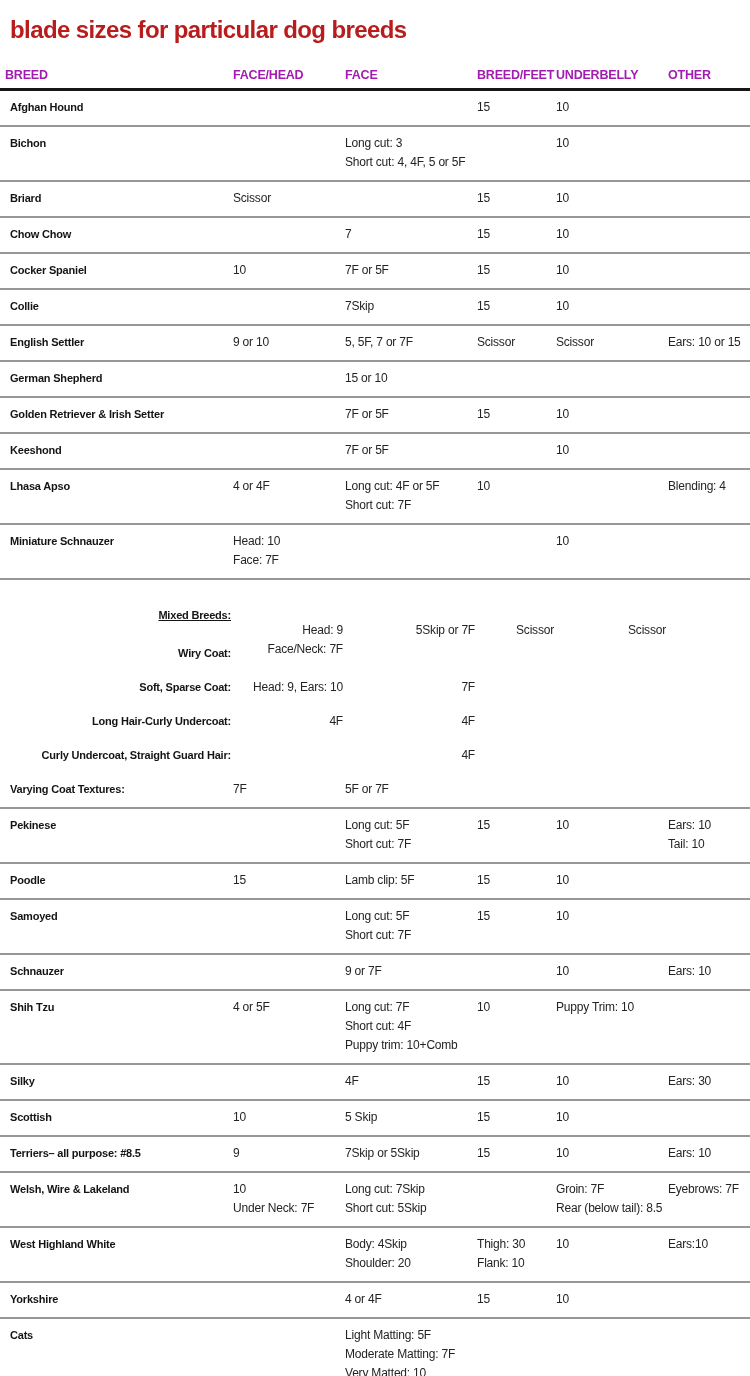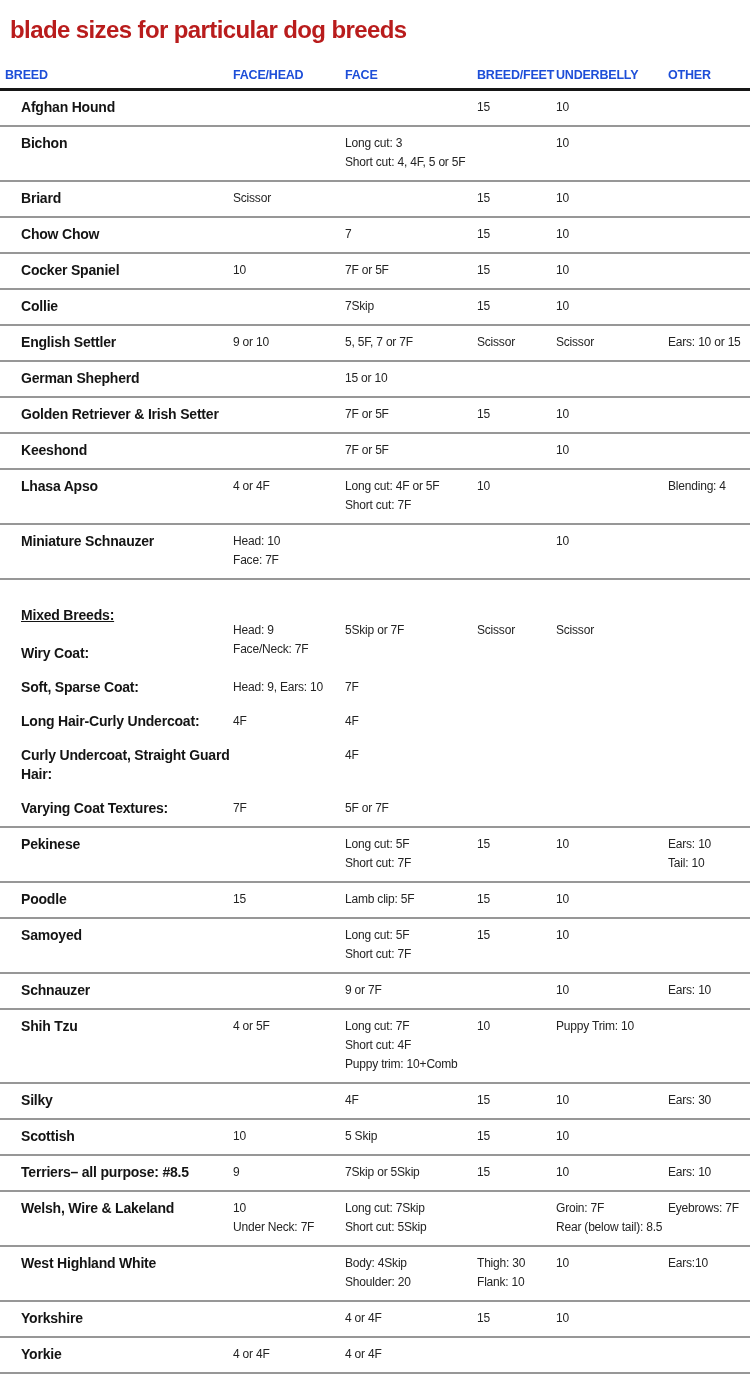--- a/index.html
+++ b/index.html
@@ -3,28 +3,28 @@
 <meta charset="utf-8">
 <style>
   html,body{margin:0;padding:0;background:#ffffff;}
   body{width:750px;font-family:"Liberation Sans","DejaVu Sans",sans-serif;color:#1d1d1d;}
   .page{width:750px;}
   .page-title{font-size:24px;font-weight:700;letter-spacing:-0.6px;color:#b91c1c;margin:16px 0 20px 10px;}
   table{border-collapse:collapse;width:750px;table-layout:fixed;}
   col.c1{width:233px;}col.c2{width:112px;}col.c3{width:132px;}
   col.c4{width:79px;}col.c5{width:112px;}col.c6{width:82px;}
   th{font-size:12.5px;font-weight:bold;letter-spacing:-0.2px;text-align:left;
-     padding:4px 2px 6px 0;vertical-align:bottom;color:#1d4ed8;
+     padding:4px 2px 6px 0;vertical-align:bottom;color:#a21caf;
      border-bottom:3px solid #161616;}
   th.first{padding-left:5px;}
   td{font-size:12px;letter-spacing:-0.2px;line-height:19px;vertical-align:top;
      padding:7px 2px 8px 0;white-space:pre-line;color:#242424;
      border-bottom:2px solid #979797;}
-  td.breed{font-size:14px;font-weight:bold;color:#141414;padding-left:21px;}
-  tr.nb td{border-bottom:none;}
+  td.breed{font-size:11px;font-weight:bold;color:#141414;padding-left:10px;}
+  tr.nb td{border-bottom:none;text-align:right;}
   td.pad1{padding-top:41px;}
   .section-header{display:block;text-decoration:underline;}
 </style>
 </head>
 <body>
 
 <div class="page">
   <h1 class="page-title">blade sizes for particular dog breeds</h1>
 
   <table>
@@ -282,28 +282,20 @@
       </tr>
       <tr>
         <td class="breed">Yorkshire</td>
         <td></td>
         <td>4 or 4F</td>
         <td>15</td>
         <td>10</td>
         <td></td>
       </tr>
       <tr>
-        <td class="breed">Yorkie</td>
-        <td>4 or 4F</td>
-        <td>4 or 4F</td>
-        <td></td>
-        <td></td>
-        <td></td>
-      </tr>
-      <tr>
         <td class="breed">Cats</td>
         <td></td>
         <td>Light Matting: 5F
 Moderate Matting: 7F
 Very Matted: 10</td>
         <td></td>
         <td></td>
         <td></td>
       </tr>
     </tbody>

